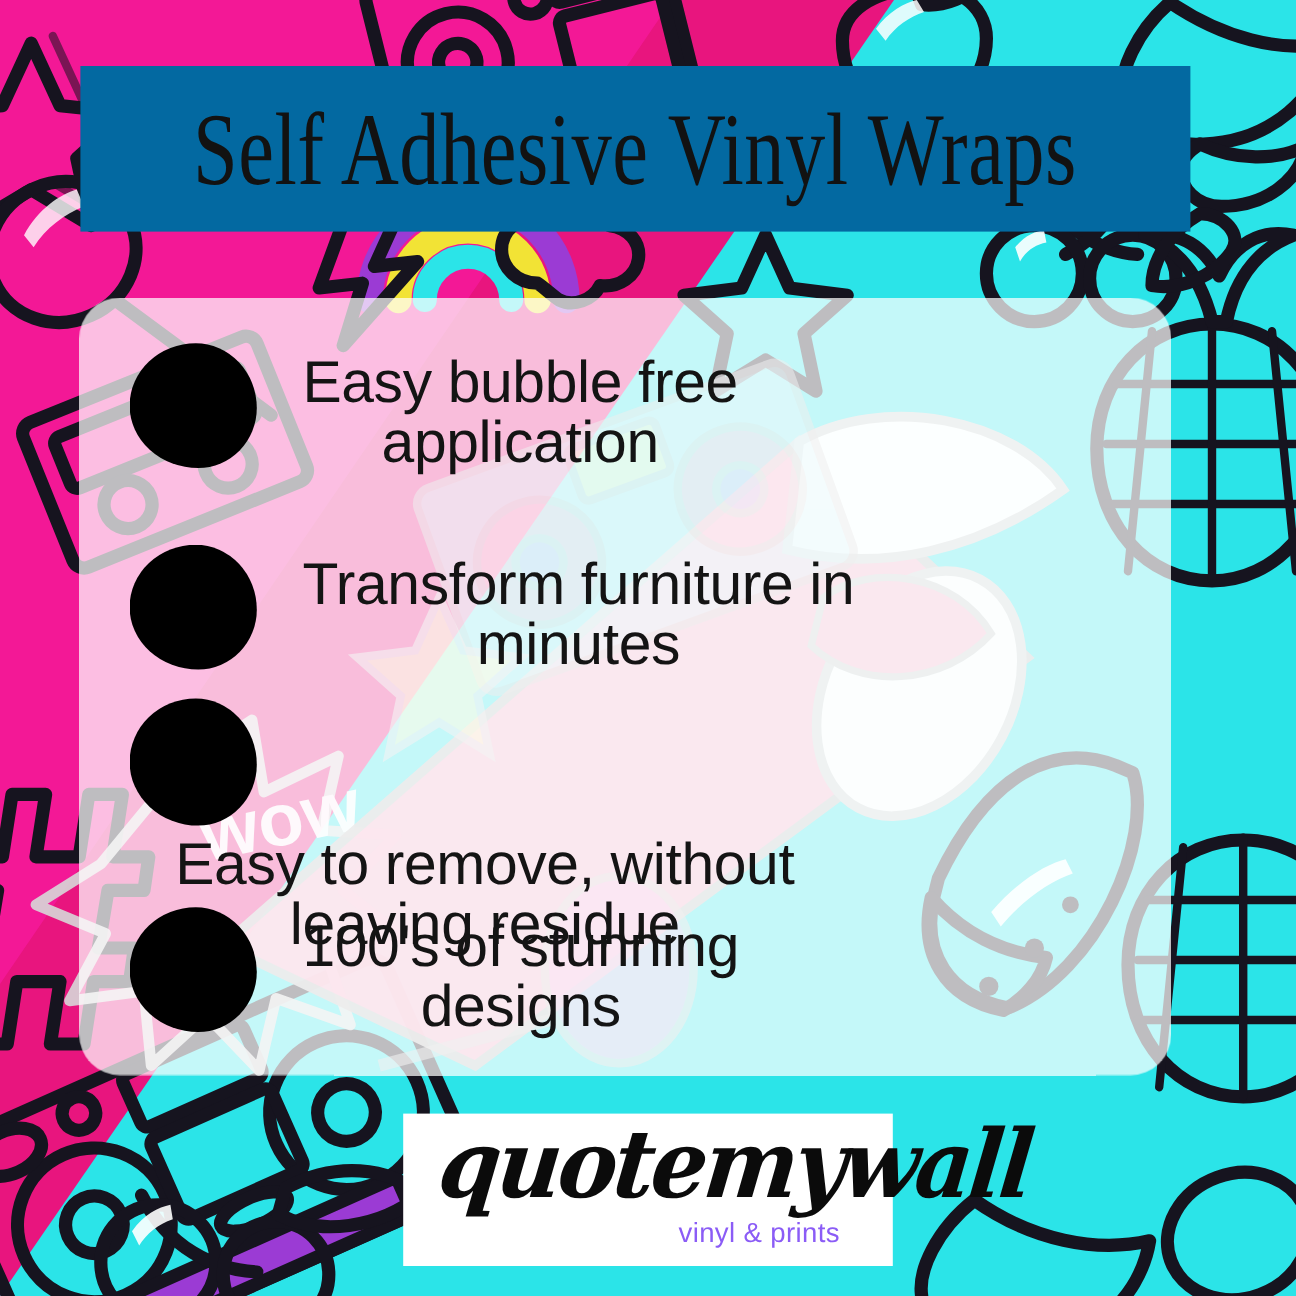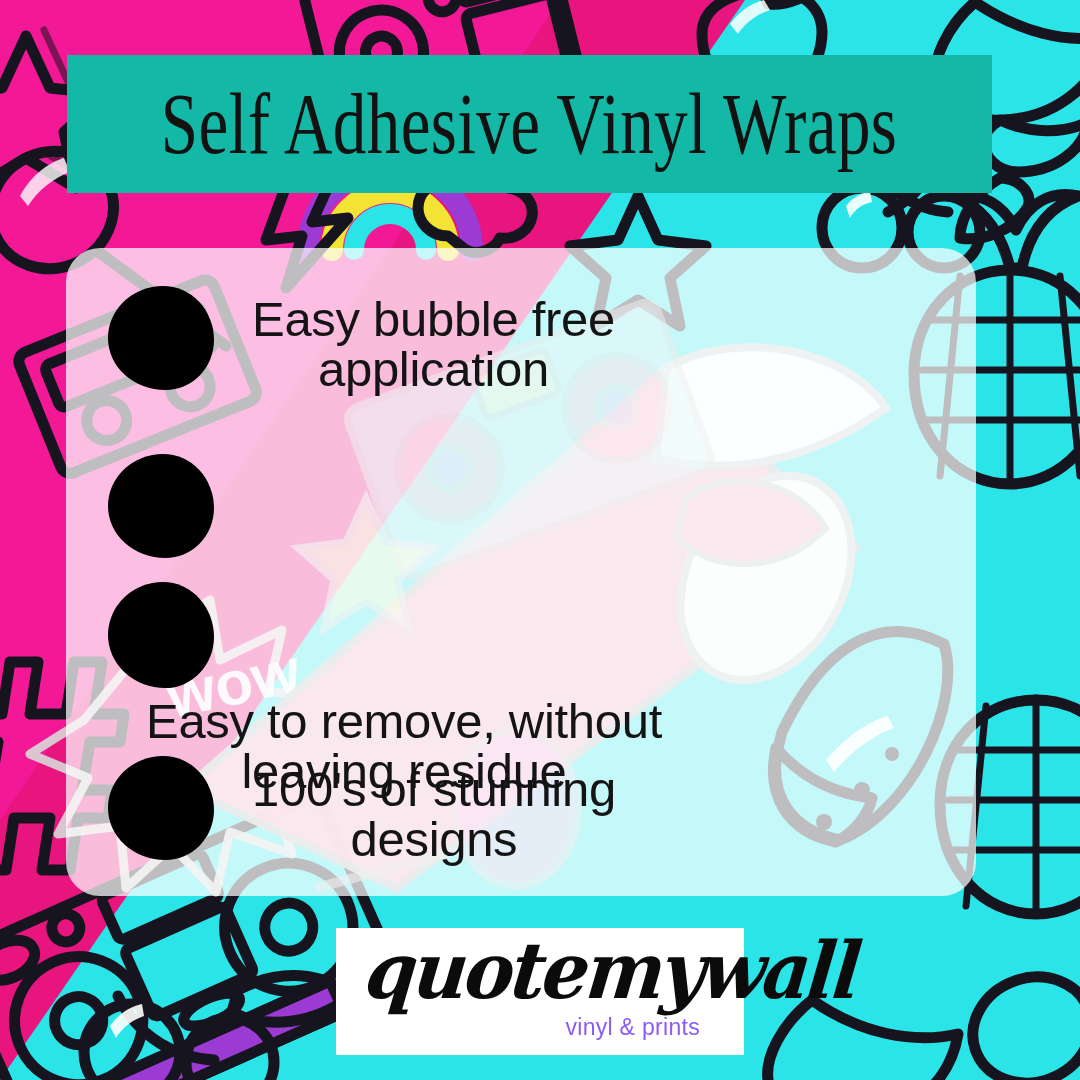--- a/index.html
+++ b/index.html
@@ -34,21 +34,21 @@
     border-radius:34px;
     background:rgba(255,255,255,.72);
     backdrop-filter:blur(0px);
   }
   
   .rollwrap{position:absolute;left:66px;top:248px;width:910px;height:648px;border-radius:34px;overflow:hidden;}
 
   
   .title-card{
     position:absolute;left:67px;top:55px;width:925px;height:138px;
-    background:#14b8a6;
+    background:#0369a1;
     display:flex;align-items:center;justify-content:center;
   }
   .title-text{
     font-family:"Liberation Serif", serif;
     font-size:86px;line-height:1;color:#121212;
     letter-spacing:.5px;
     transform:scaleX(.78);
     transform-origin:center;
     white-space:nowrap;
     font-weight:400;
@@ -291,20 +291,22 @@
   <div class="bullets">
 
     <div class="bullet-row" style="left:42px;top:28px;">
       <div class="blob"></div>
       <div class="btext">Easy bubble free
 application</div>
     </div>
 
     <div class="bullet-row" style="left:42px;top:196px;">
       <div class="blob"></div>
+      <div class="btext">Transform furniture in
+minutes</div>
     </div>
 
     <div class="bullet-row" style="left:42px;top:324px;flex-direction:column;">
       <div class="blob"></div>
       <div class="btext">Easy to remove, without
 leaving residue</div>
     </div>
 
     <div class="bullet-row" style="left:42px;top:498px;">
       <div class="blob"></div>

